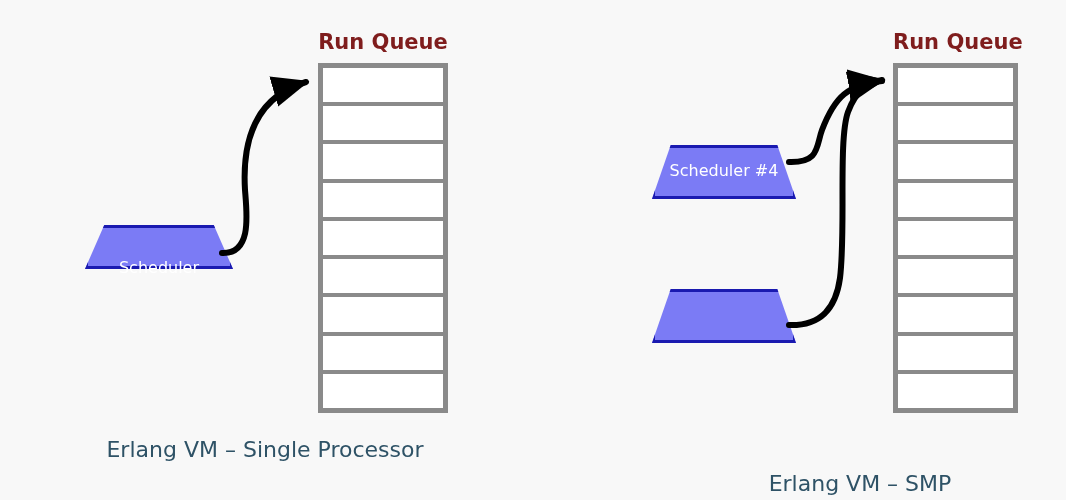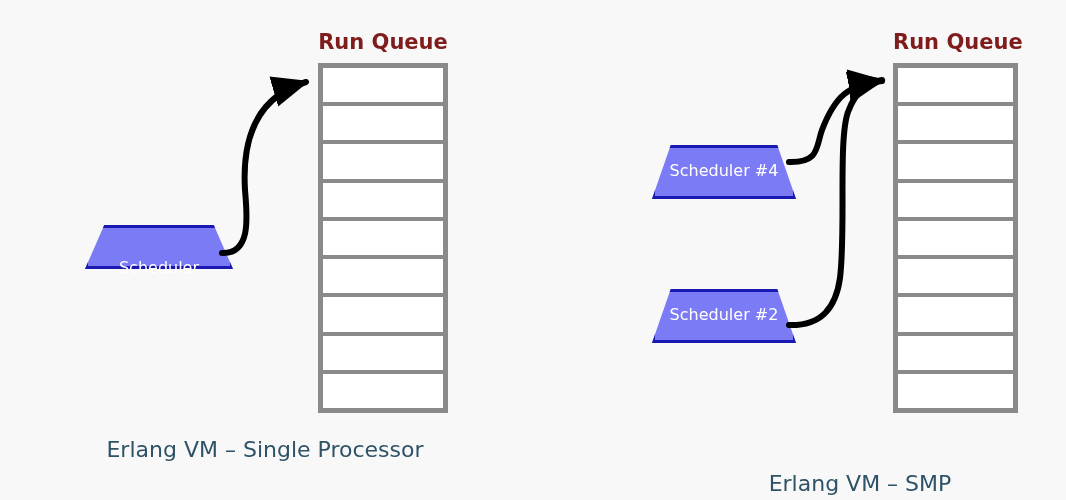--- a/index.html
+++ b/index.html
@@ -121,21 +121,20 @@
     <div class="queue-cell"></div>
     <div class="queue-cell"></div>
     <div class="queue-cell"></div>
     <div class="queue-cell"></div>
   </div>
 
   <div class="sched" style="left:652px; top:145px; width:144px; height:54px;"></div>
   <div class="sched-label" style="left:648px; top:163px; width:152px;">Scheduler #4</div>
 
   <div class="sched" style="left:652px; top:289px; width:144px; height:54px;"></div>
-  <div class="sched-label" style="left:648px; top:307px; width:152px;">Scheduler #2</div>
 
   <div class="caption" style="left:700px; top:437px; width:320px;margin-top:34px;">Erlang VM – SMP</div>
 
   <svg class="arrows" viewBox="0 0 1066 500">
     <defs>
       <marker id="ah" markerWidth="7" markerHeight="7" refX="5.6" refY="3" orient="auto" markerUnits="strokeWidth">
         <path d="M0,0.4 L6.2,3 L0,5.6 Z" fill="#000000"></path>
       </marker>
     </defs>
 

